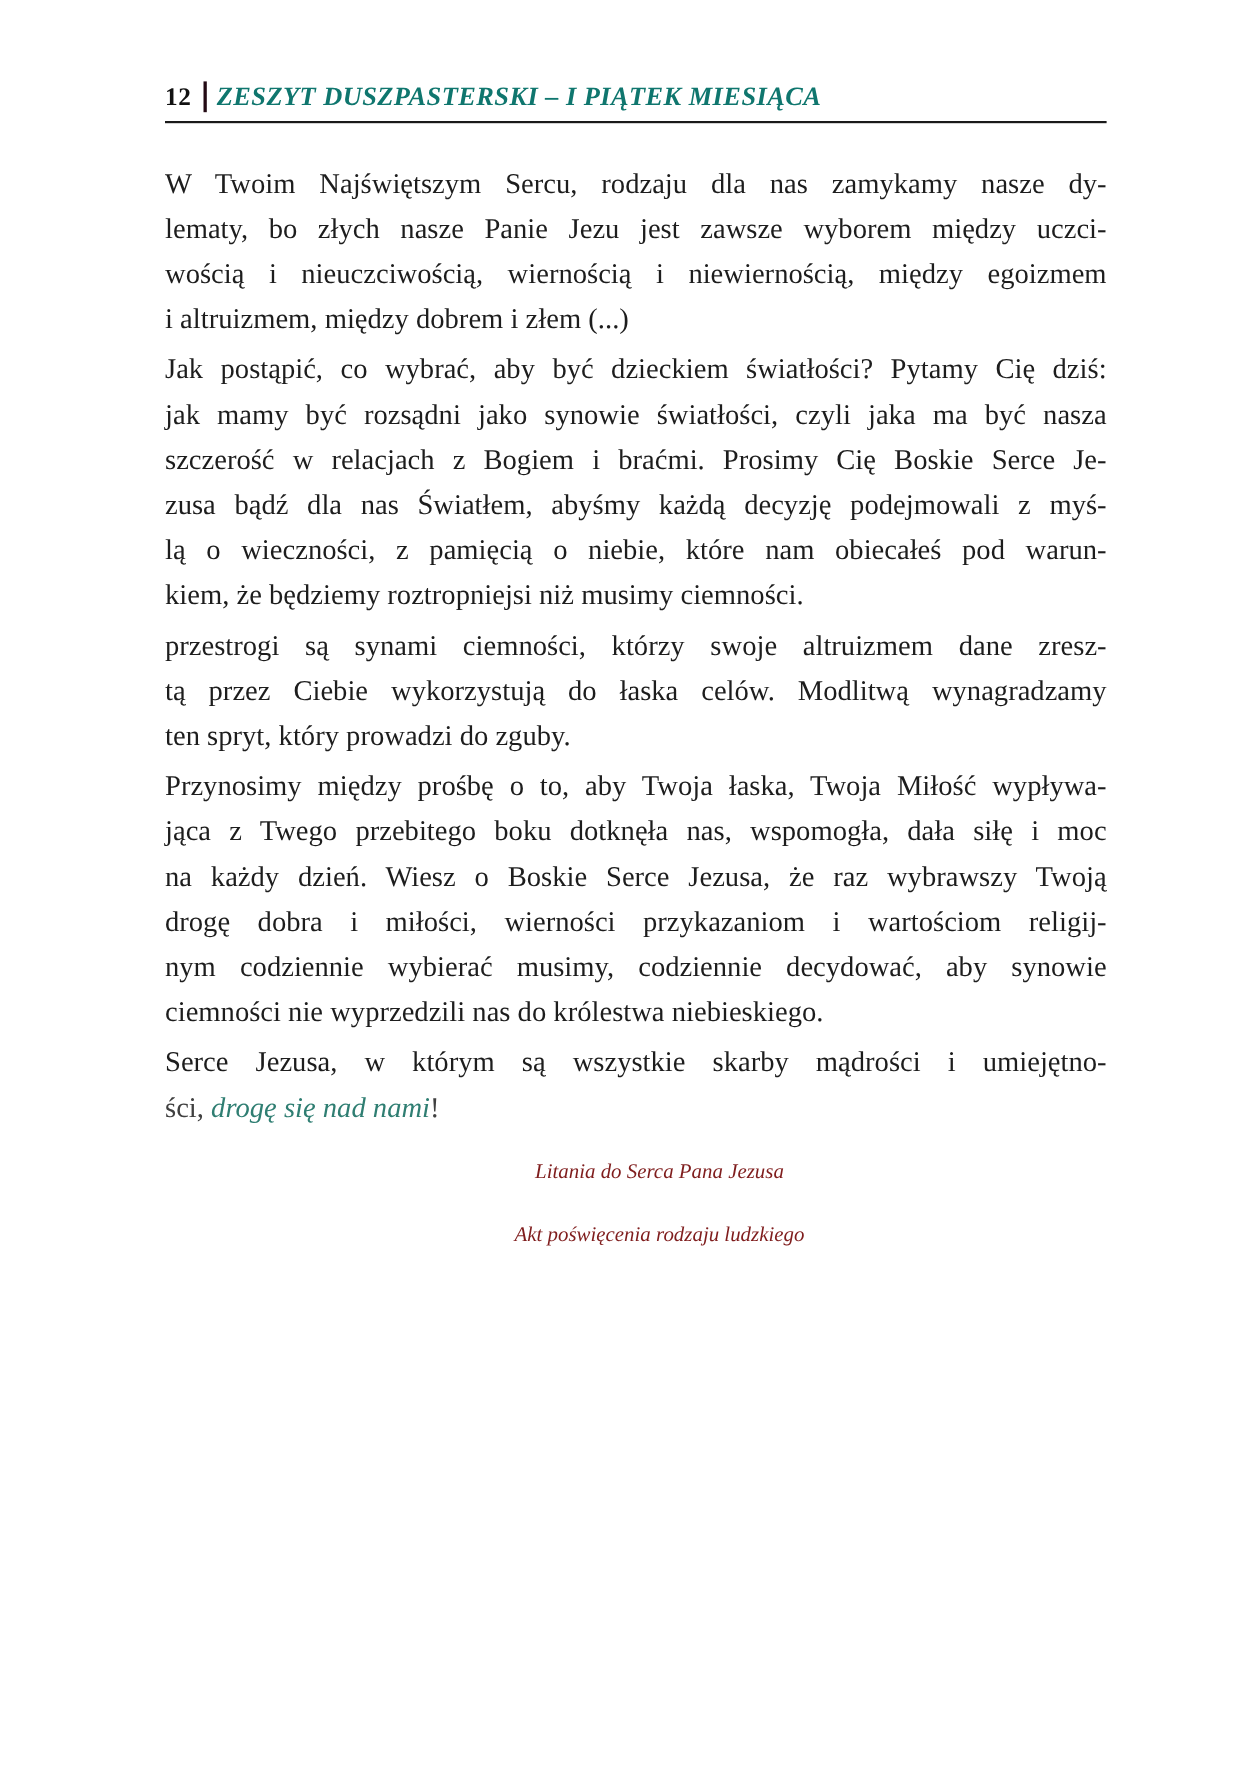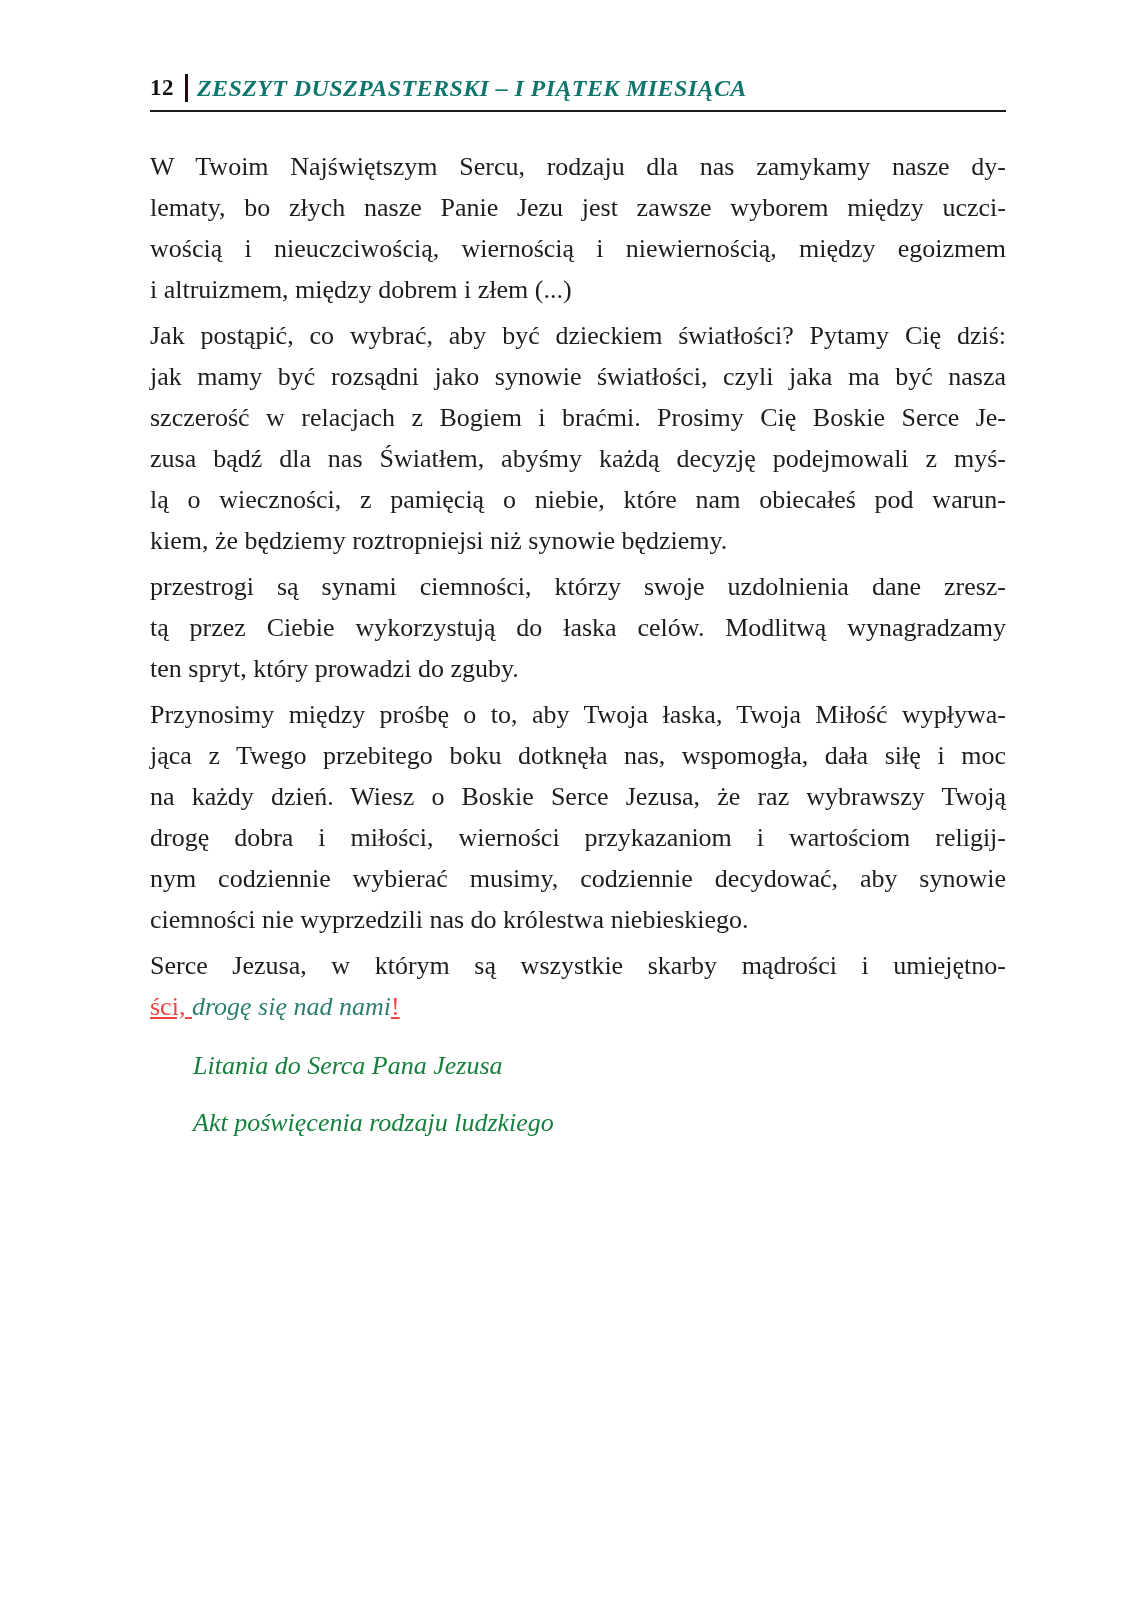--- a/index.html
+++ b/index.html
@@ -59,33 +59,34 @@
   }
   .line {
     display: block;
     text-align: justify;
     text-align-last: justify;
     white-space: normal;
   }
   .line.para-last {
     text-align-last: left;
   }
-  .seg-normal { color: #ef4444; font-style: normal; text-decoration: underline; }
+  .seg-normal { color: #404040; font-style: normal; }
   .seg-emphasis { color: #2f7e72; font-style: italic; }
   
   .references {
     margin-top: 18px;
   }
   .reference-line {
     display: block;
     margin: 16px 0 0 43px;
-    font-size: 26px;
+    font-size: 19px;
     line-height: 41px;
     font-style: italic;
-    color: #15803d;
+    color: #7f1d1d;
+    text-align: center;
   }
 </style>
 </head>
 <body>
 
 <div class="page">
 
   <div class="header">
     <span class="page-number">12</span>
     <span class="header-sep"></span>
@@ -100,24 +101,24 @@
           <span class="line">lematy, bo złych nasze Panie Jezu jest zawsze wyborem między uczci-</span>
           <span class="line">wością i nieuczciwością, wiernością i niewiernością, między egoizmem</span>
           <span class="line para-last">i altruizmem, między dobrem i złem (...)</span>
         </p>
         <p class="paragraph">
           <span class="line">Jak postąpić, co wybrać, aby być dzieckiem światłości? Pytamy Cię dziś:</span>
           <span class="line">jak mamy być rozsądni jako synowie światłości, czyli jaka ma być nasza</span>
           <span class="line">szczerość w relacjach z Bogiem i braćmi. Prosimy Cię Boskie Serce Je-</span>
           <span class="line">zusa bądź dla nas Światłem, abyśmy każdą decyzję podejmowali z myś-</span>
           <span class="line">lą o wieczności, z pamięcią o niebie, które nam obiecałeś pod warun-</span>
-          <span class="line para-last">kiem, że będziemy roztropniejsi niż synowie będziemy.</span>
+          <span class="line para-last">kiem, że będziemy roztropniejsi niż musimy ciemności.</span>
         </p>
         <p class="paragraph">
-          <span class="line">przestrogi są synami ciemności, którzy swoje uzdolnienia dane zresz-</span>
+          <span class="line">przestrogi są synami ciemności, którzy swoje altruizmem dane zresz-</span>
           <span class="line">tą przez Ciebie wykorzystują do łaska celów. Modlitwą wynagradzamy</span>
           <span class="line para-last">ten spryt, który prowadzi do zguby.</span>
         </p>
         <p class="paragraph">
           <span class="line">Przynosimy między prośbę o to, aby Twoja łaska, Twoja Miłość wypływa-</span>
           <span class="line">jąca z Twego przebitego boku dotknęła nas, wspomogła, dała siłę i moc</span>
           <span class="line">na każdy dzień. Wiesz o Boskie Serce Jezusa, że raz wybrawszy Twoją</span>
           <span class="line">drogę dobra i miłości, wierności przykazaniom i wartościom religij-</span>
           <span class="line">nym codziennie wybierać musimy, codziennie decydować, aby synowie</span>
           <span class="line para-last">ciemności nie wyprzedzili nas do królestwa niebieskiego.</span>

